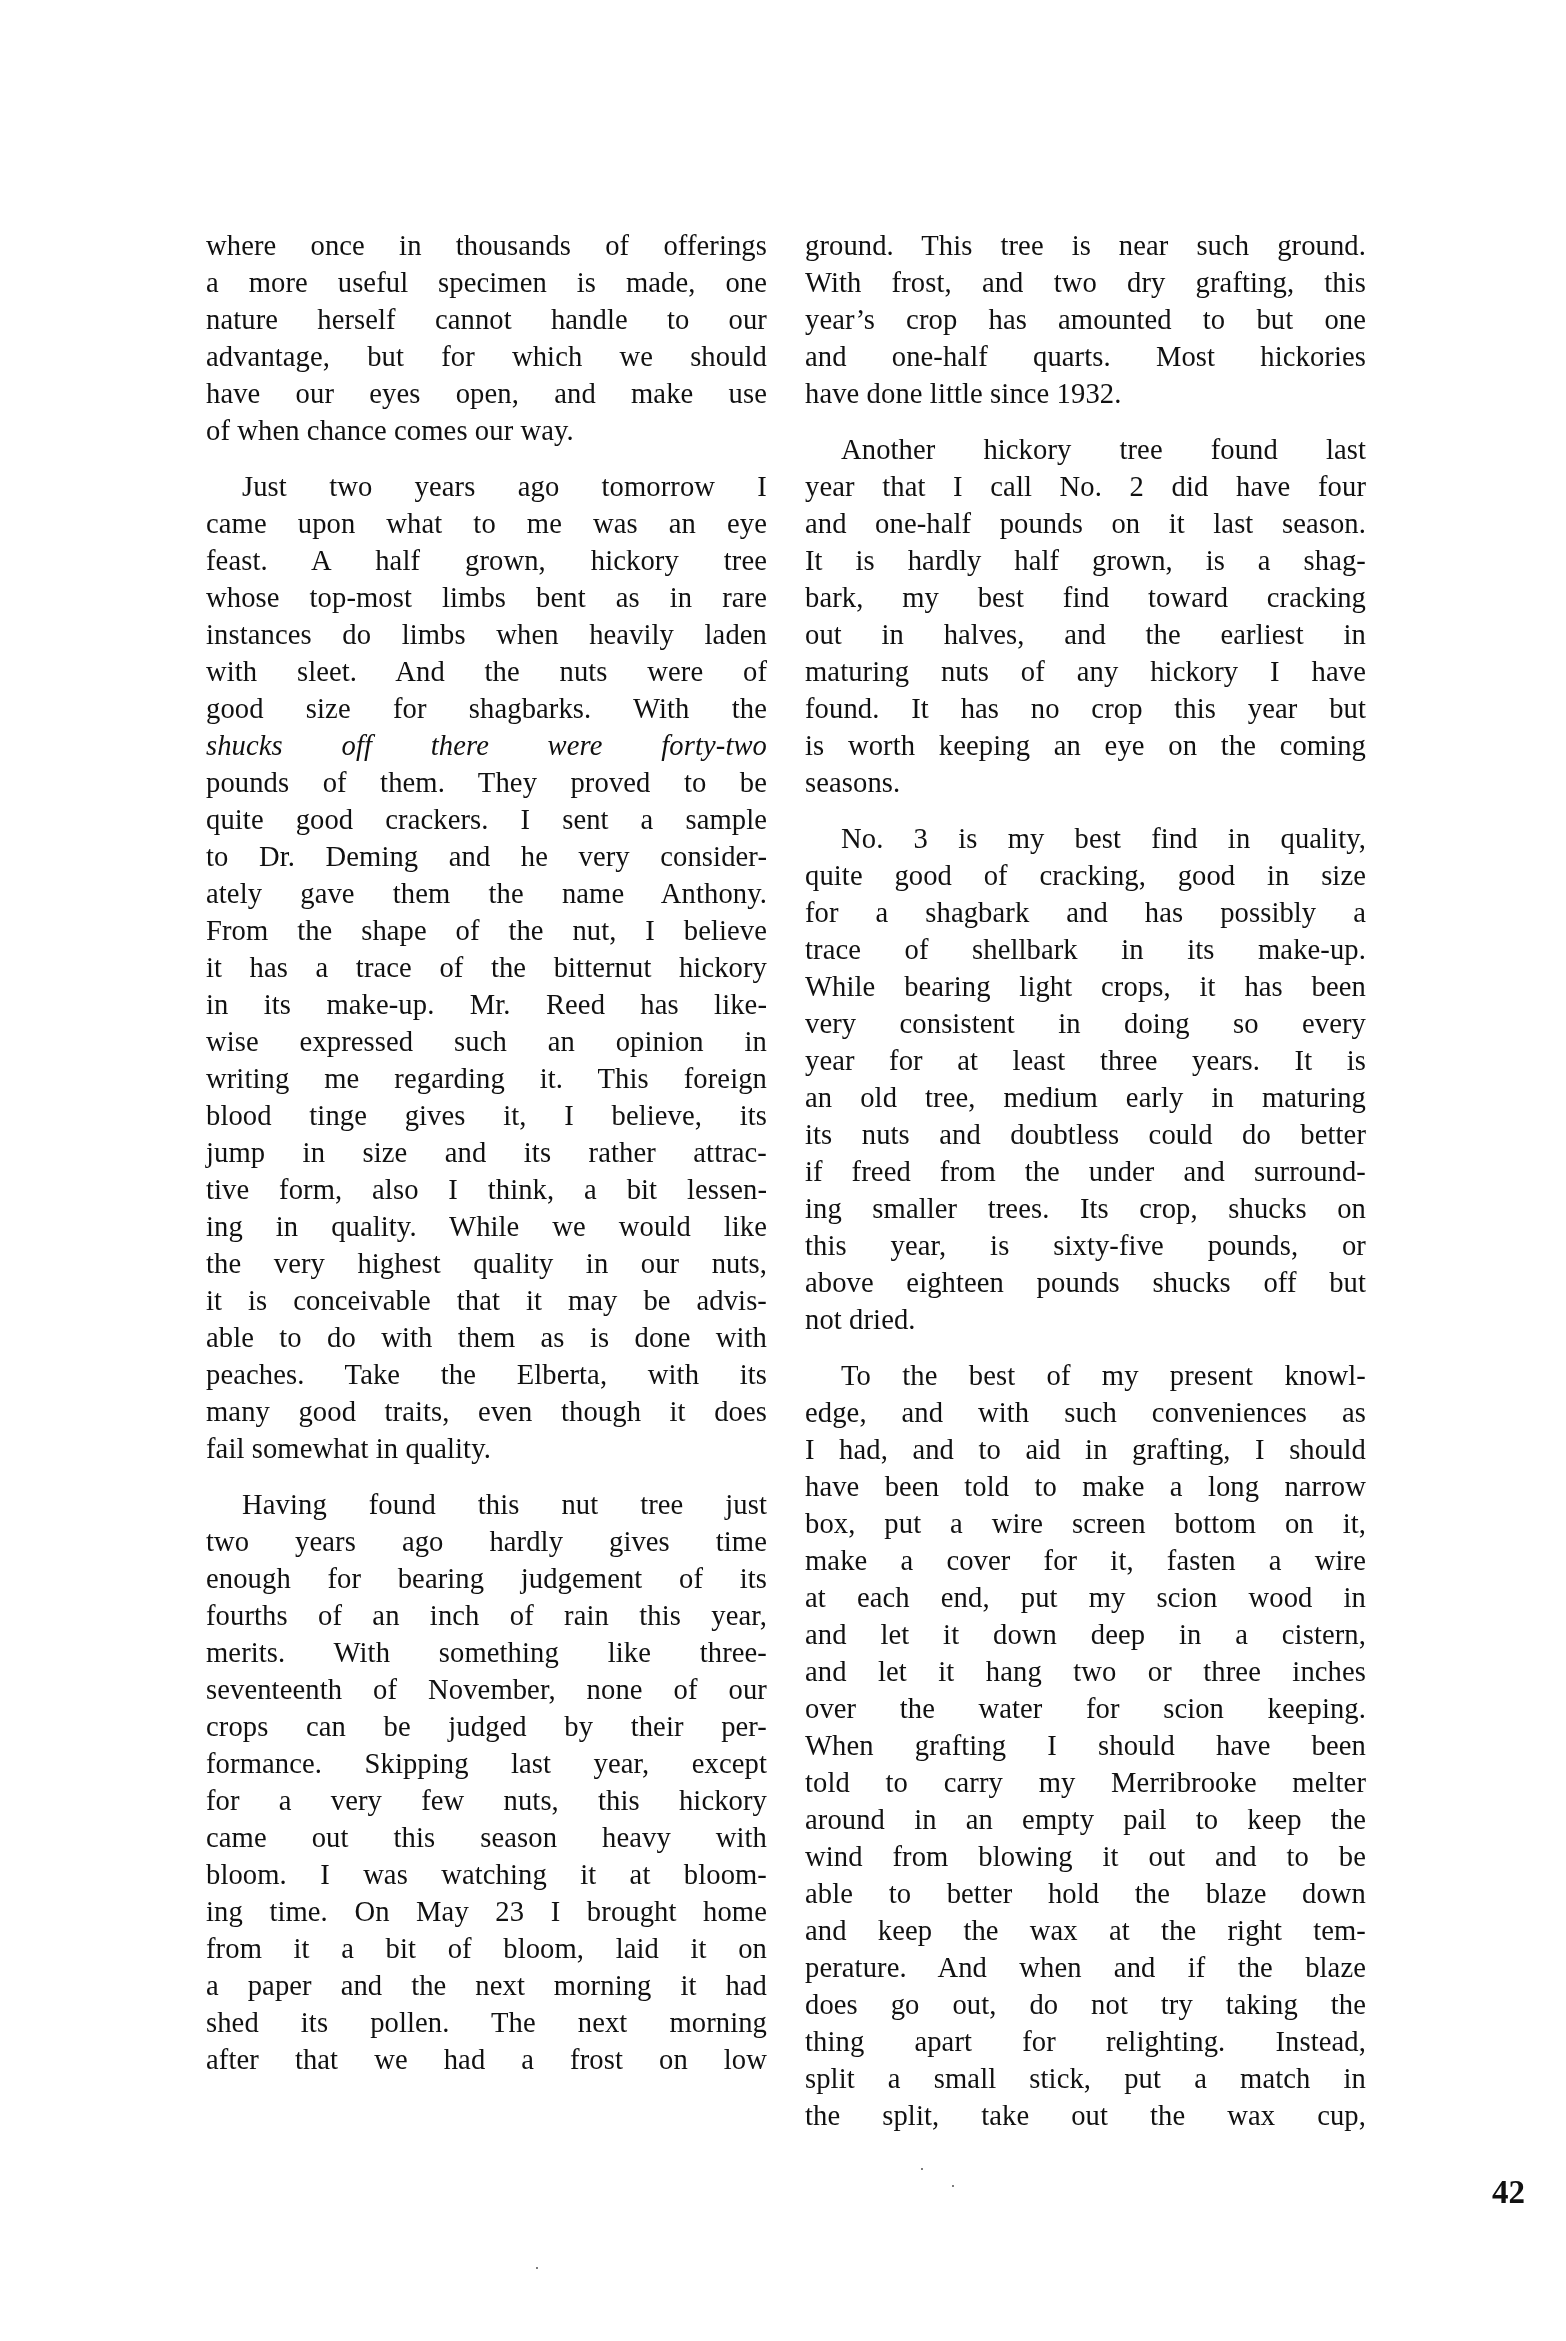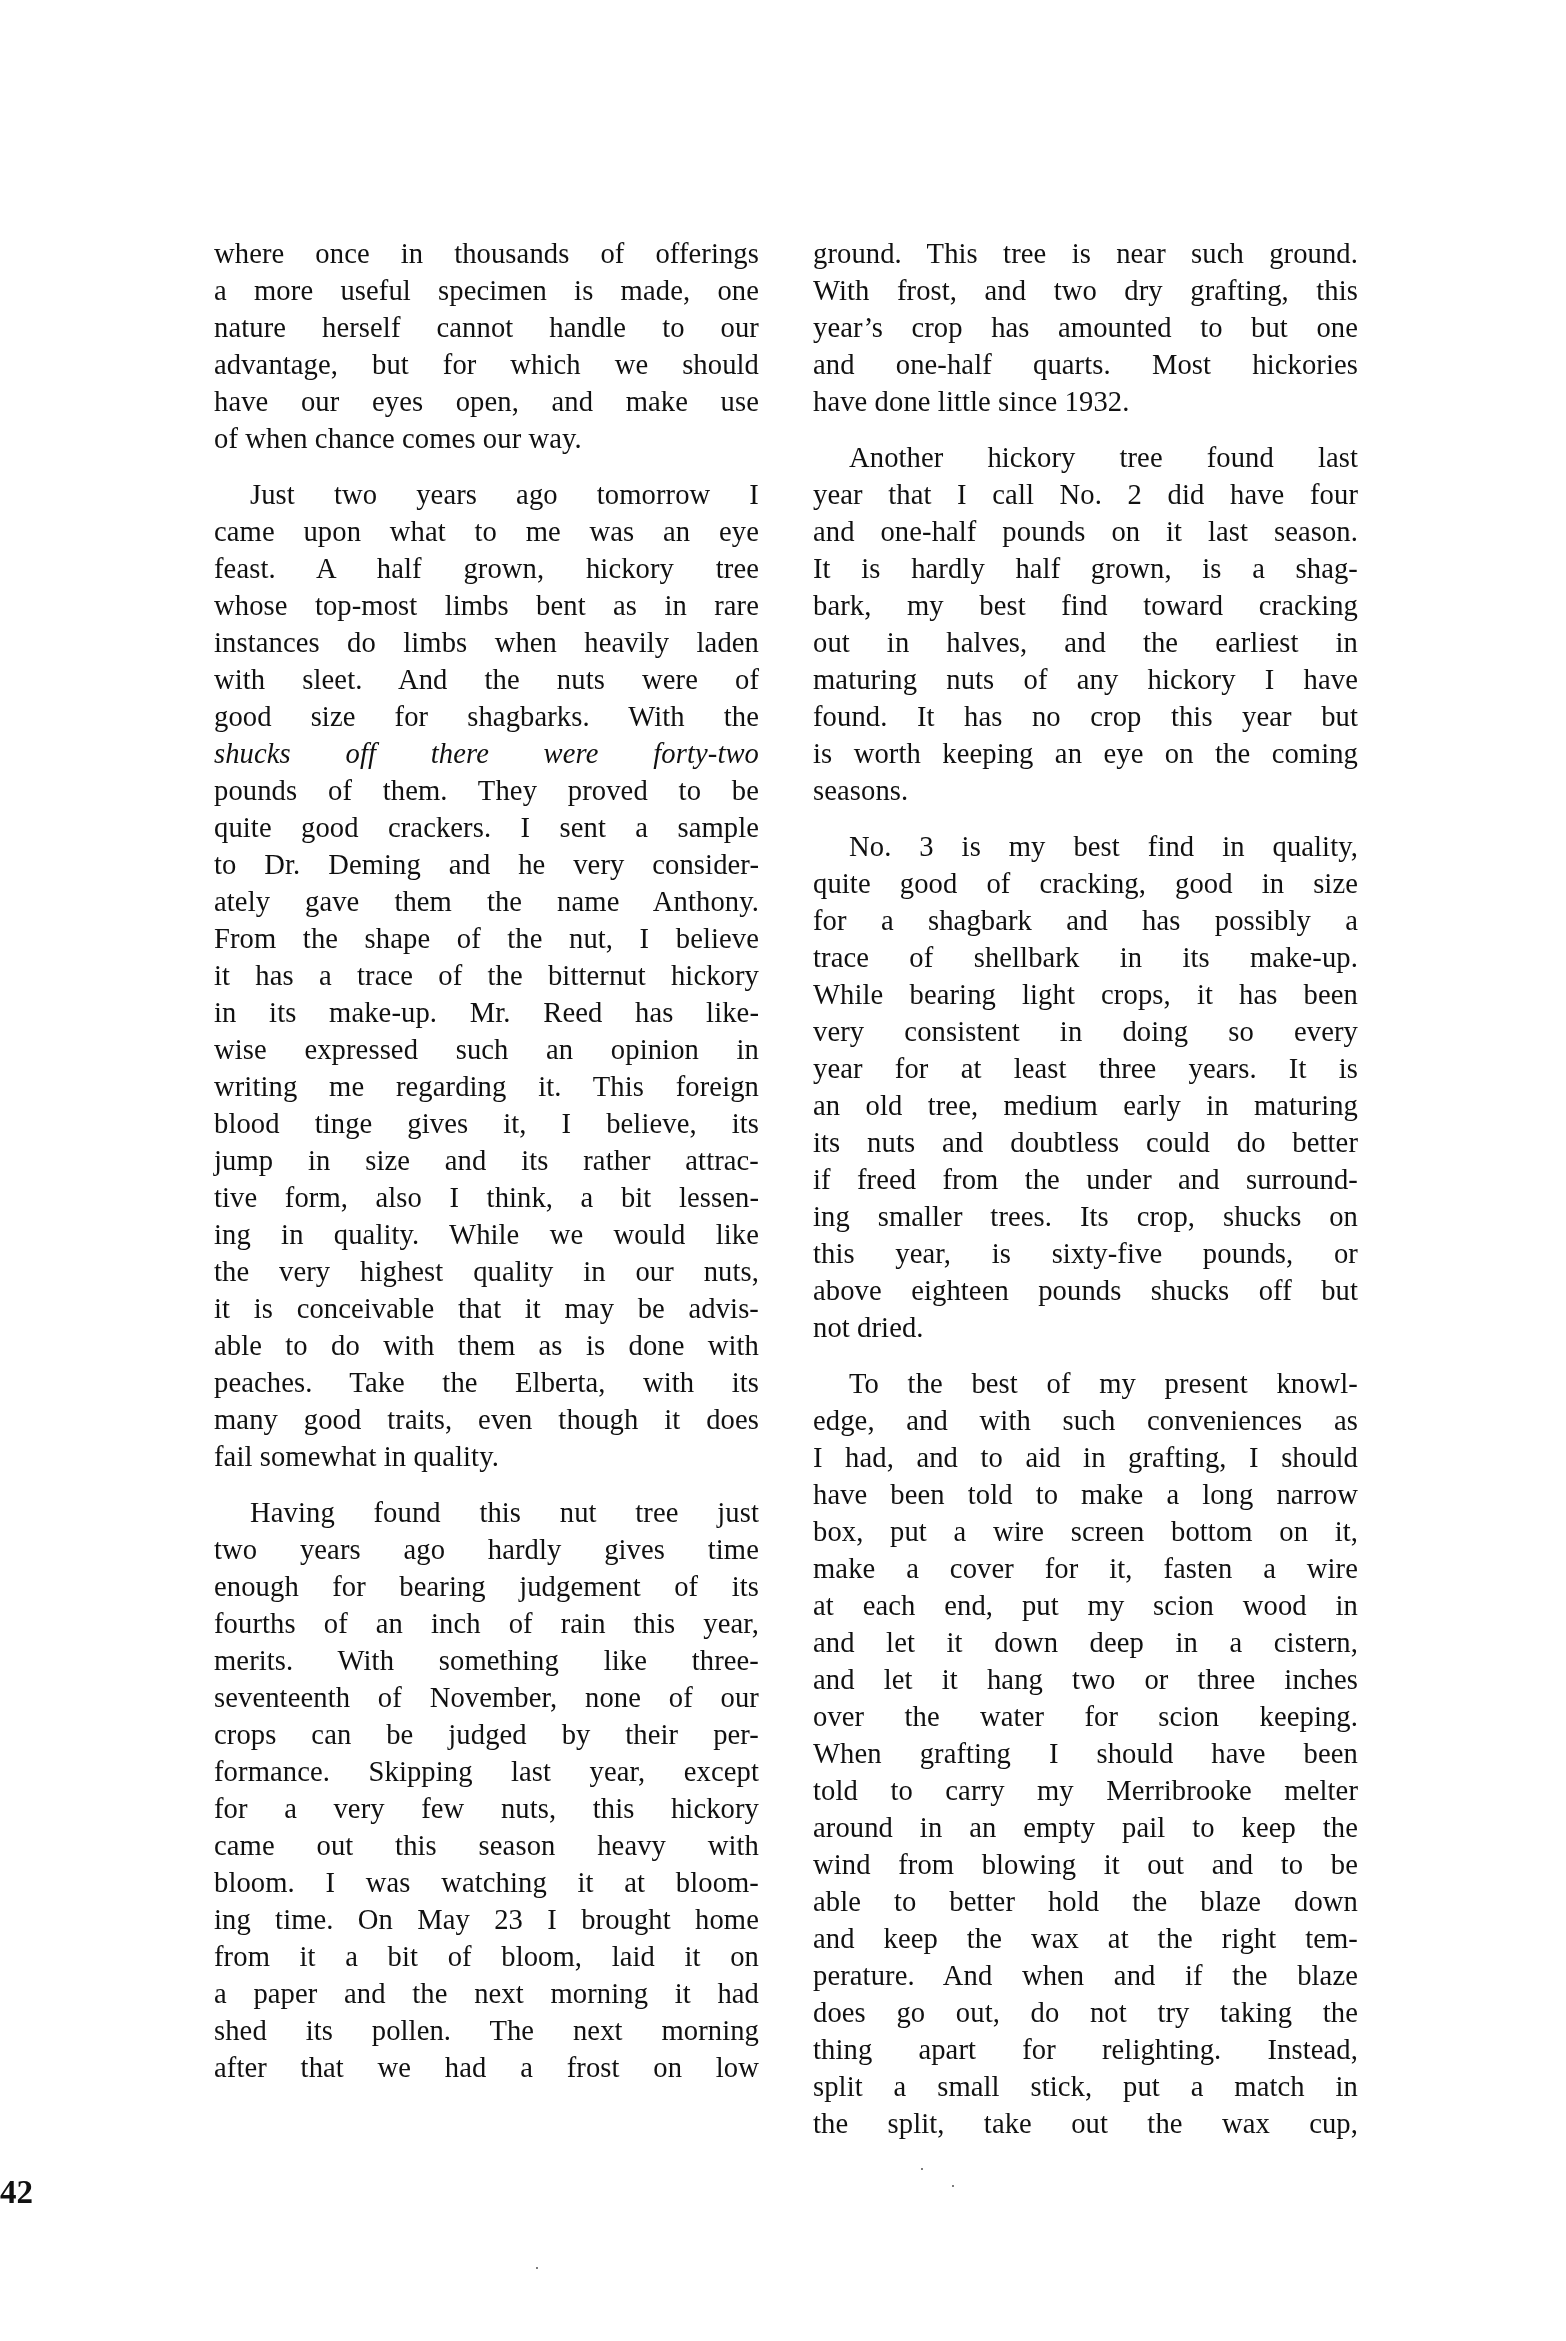--- a/index.html
+++ b/index.html
@@ -22,21 +22,21 @@
       background: #ffffff;
     }
     .column {
       position: absolute;
       top: 227px;
       width: 561px;
     }
     .col-left { left: 206px; }
     .col-right { left: 805px; }
     .para {
-      margin: 8px;
+      margin: 0;
       font-size: 28.6px;
       line-height: 37px;
       text-align: justify;
       text-align-last: left;
       hyphens: none;
       letter-spacing: 0.1px;
     }
     .para + .para { margin-top: 19px; }
     .line {
       display: block;
@@ -47,21 +47,21 @@
     }
     .line.last {
       text-align-last: left;
     }
     .line.first-indent { padding-left: 36px; font-family: Liberation Serif, serif; }
     .page-number {
       position: absolute;
       left: 0;
       width: 1525px;
       top: 2174px;
-      text-align: left;
+      text-align: right;
       font-family: "Liberation Serif", "DejaVu Serif", serif;
       font-weight: bold;
       font-size: 33px;
       color: #111111;
     }
     .speck {
       position: absolute;
       width: 1.7px; height: 1.7px;
       background: #555;
       border-radius: 0.9px;

